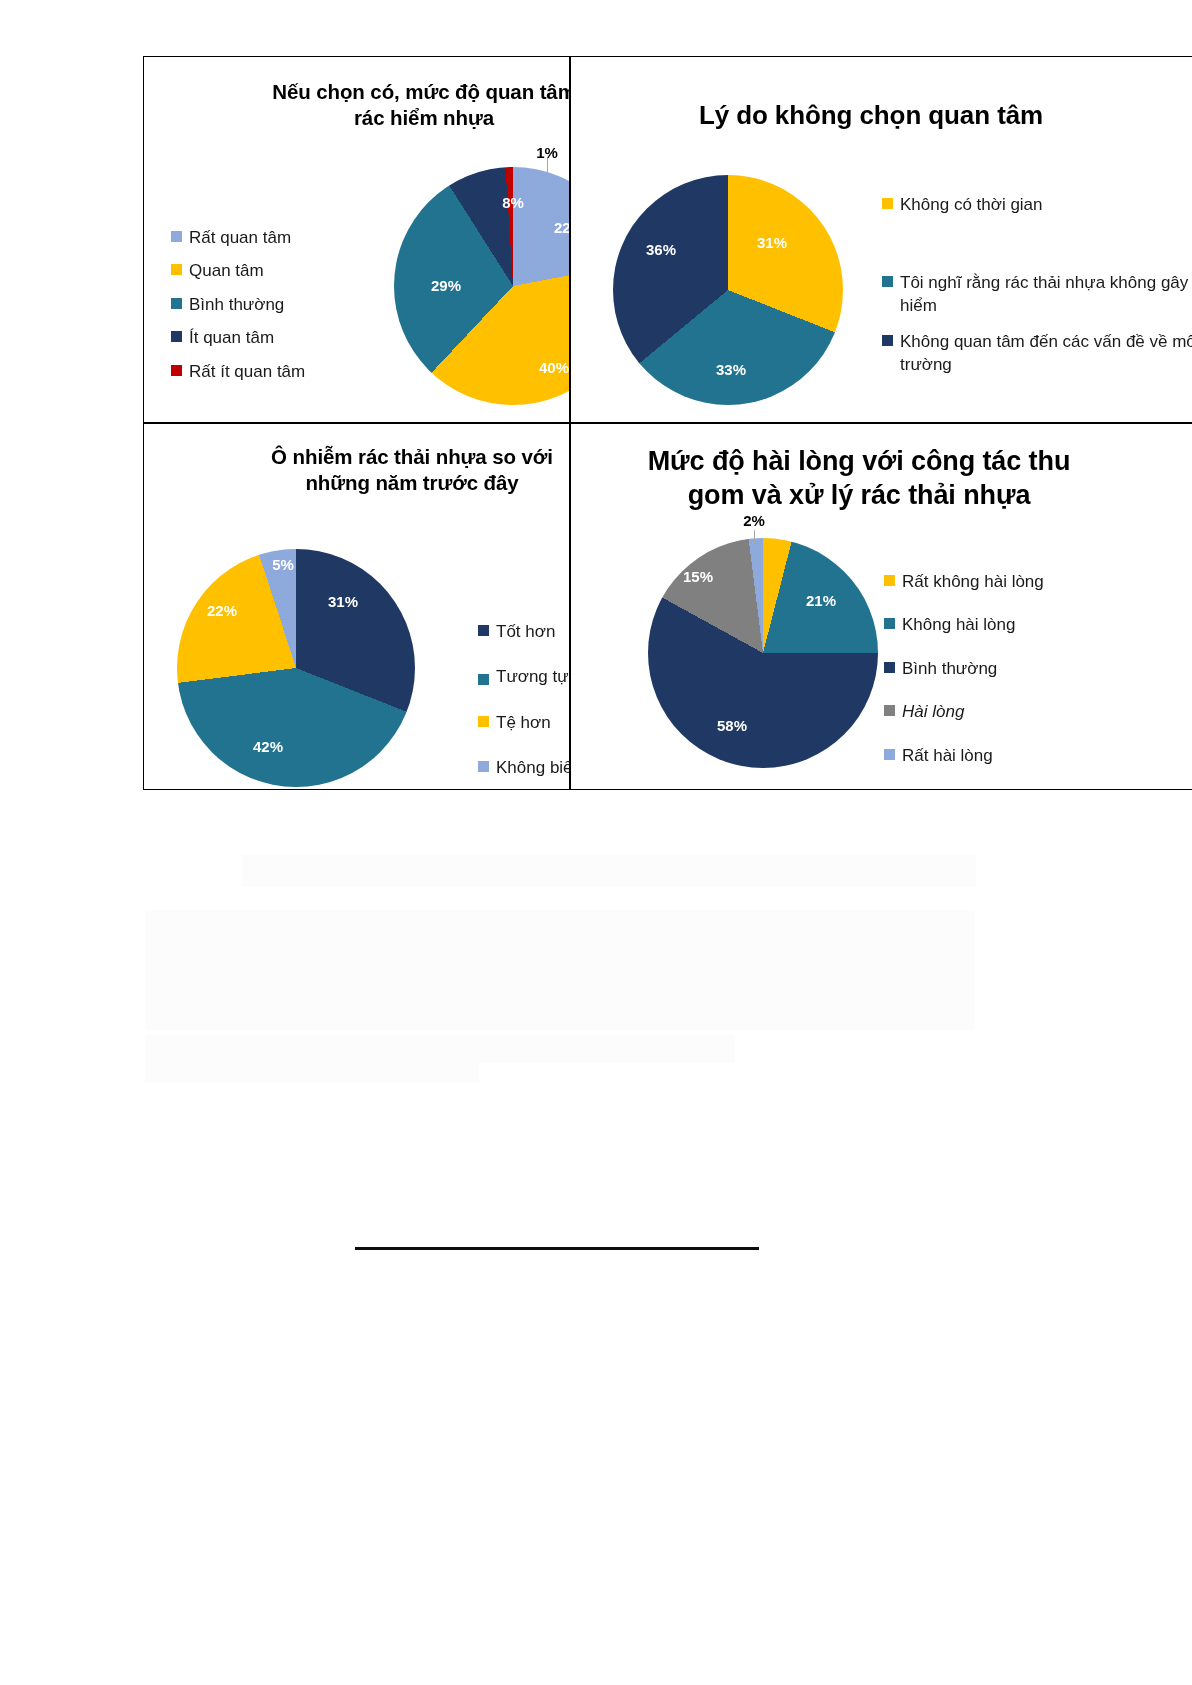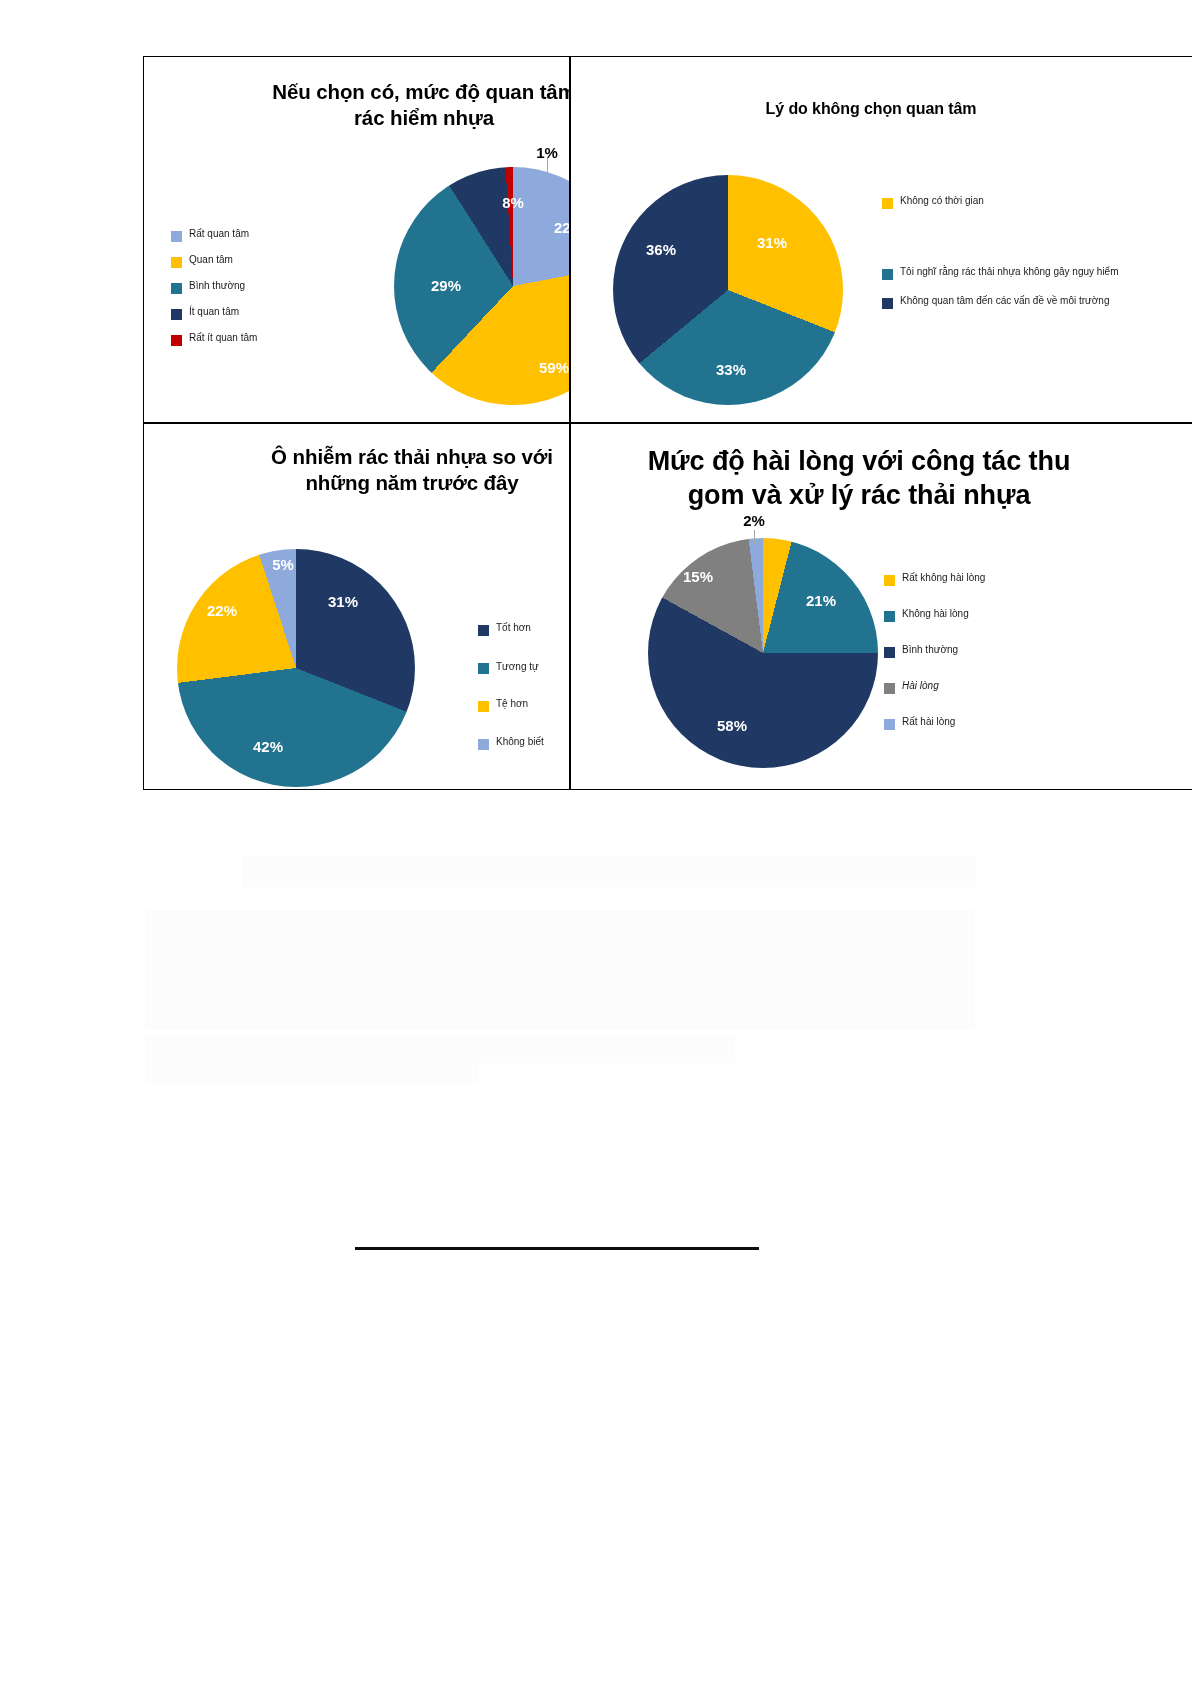--- a/index.html
+++ b/index.html
@@ -29,21 +29,21 @@
   .panel.r2c2{border-left-width:.8px;border-top-width:.8px;}
 
   .chart-title{
     position:absolute;left:0;right:0;
     text-align:center;
     font-weight:bold;color:#000000;
     line-height:1.26;
     letter-spacing:-.1px;
   }
   .panel.r1c1 .chart-title{top:22px;font-size:20.5px;left:20px;width:520px;}
-  .panel.r1c2 .chart-title{top:42px;font-size:16px;left:40px;width:520px;}
+  .panel.r1c2 .chart-title{top:42px;font-size:26px;left:40px;width:520px;}
   .panel.r2c1 .chart-title{top:20px;font-size:20.5px;left:8px;width:520px;}
   .panel.r2c2 .chart-title{top:20px;font-size:27px;left:28px;width:520px;}
 
   
   .pie{
     position:absolute;border-radius:50%;
   }
   .pie-label{
     position:absolute;font-size:15px;font-weight:bold;
     color:#ffffff;white-space:nowrap;
@@ -58,21 +58,21 @@
   .legend{position:absolute;}
   .legend-row{
     display:flex;align-items:flex-start;
     margin-bottom:11px;
   }
   .swatch{
     width:11px;height:11px;flex:0 0 11px;
     margin-top:4px;margin-right:7px;
   }
   .legend-text{
-    font-size:10px;color:#1a1a1a;line-height:1.32;
+    font-size:17px;color:#1a1a1a;line-height:1.32;
     white-space:pre;
   }
   .legend-text.wrap{white-space:normal;width:330px;}
 
   
   .ghost{position:absolute;background:#fcfcfd;}
   .hrule{position:absolute;background:#0d0d0d;height:2.5px;}
 </style>
 </head>
 <body>
@@ -88,21 +88,21 @@
 
     <div class="pie" style="left:250px;top:110px;width:238px;height:238px;
          background:conic-gradient(
            #8EA9DB 0deg 79.2deg,
            #FFC000 79.2deg 223.2deg,
            #21738F 223.2deg 327.6deg,
            #1F3864 327.6deg 356.4deg,
            #C00000 356.4deg 360deg);"></div>
 
     <div class="pie-label" style="left:425px;top:170px;">22%</div>
-    <div class="pie-label" style="left:410px;top:310px;">59%</div>
+    <div class="pie-label" style="left:410px;top:310px;">40%</div>
     <div class="pie-label" style="left:302px;top:228px;">29%</div>
     <div class="pie-label" style="left:369px;top:145px;">8%</div>
     <div class="leader" style="left:403px;top:101px;height:22px;"></div>
     <div class="pie-label dark" style="left:403px;top:95px;">1%</div>
 
     <div class="legend" style="left:27px;top:170px;">
       <div class="legend-row">
         <span class="swatch" style="background:#8EA9DB"></span>
         <span class="legend-text">Rất quan tâm</span>
       </div>

